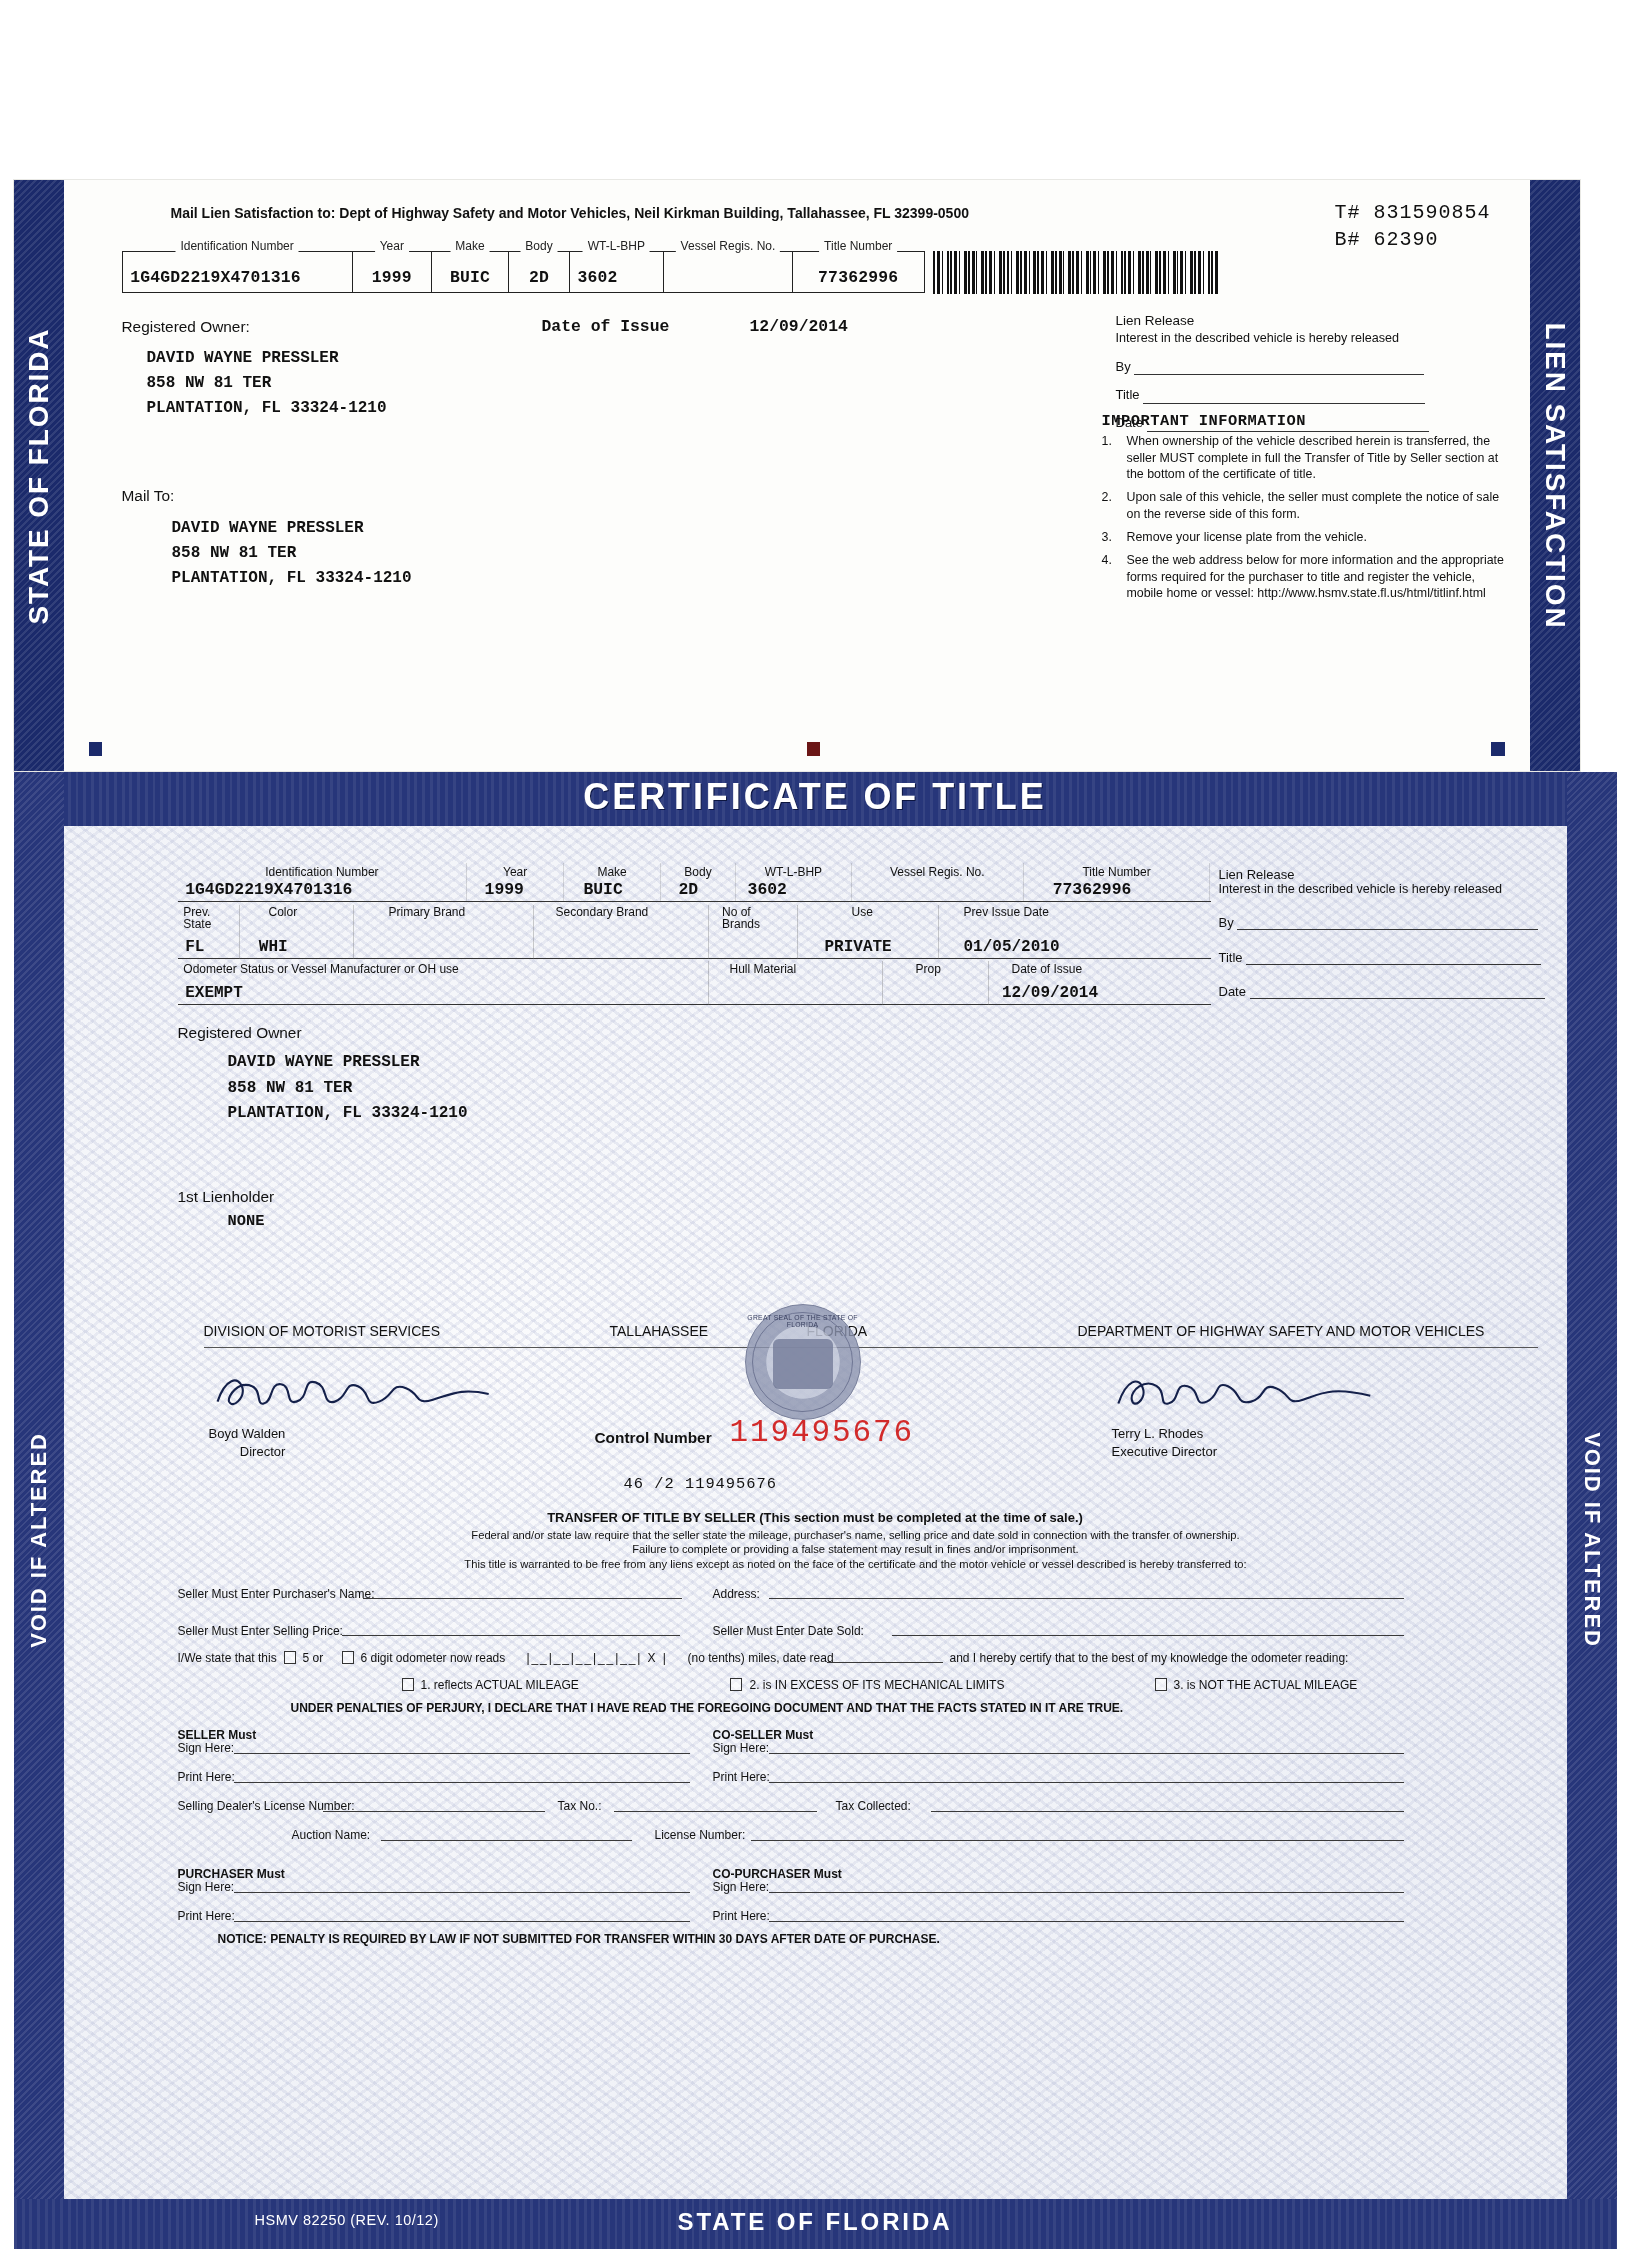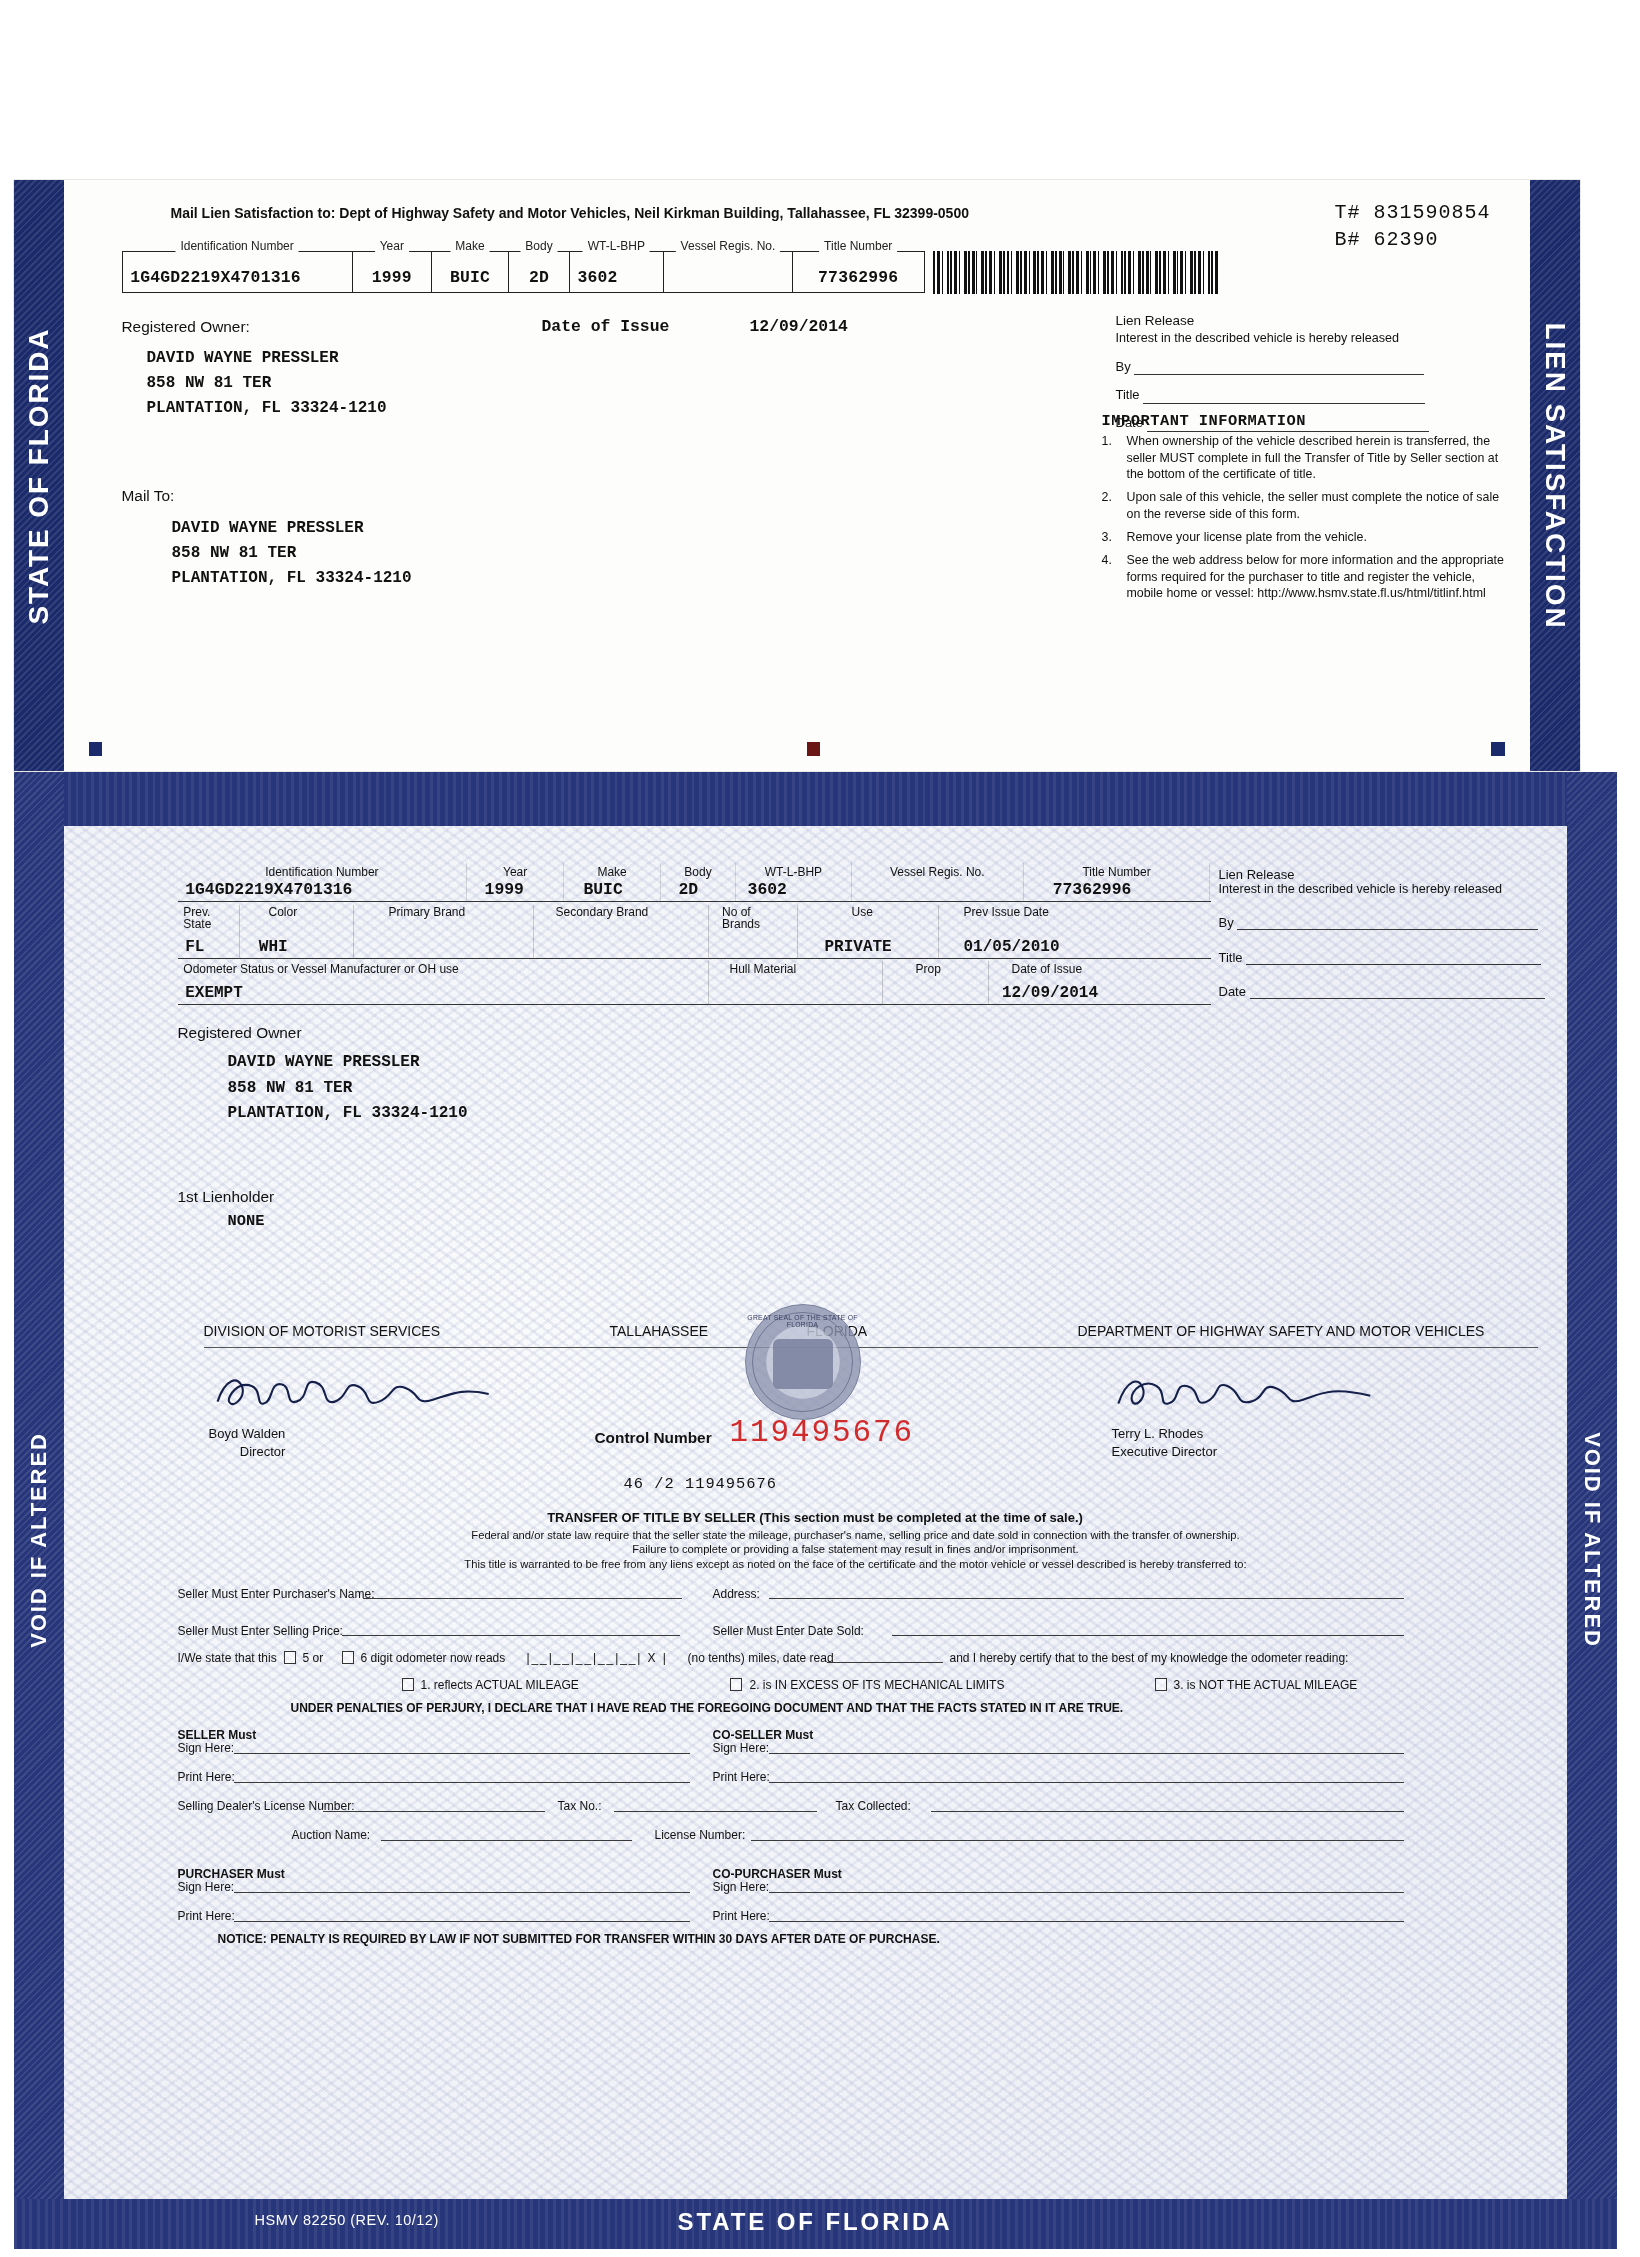--- a/index.html
+++ b/index.html
@@ -348,20 +348,21 @@
       <div class="corner" style="left:743px; bottom:15.4px; background:#6b1616;"></div>
       <div class="corner" style="right:25px; bottom:15.4px;"></div>
     </div>
   </div>
 
   <div class="cert">
     <div class="cert-guilloche"></div>
     <div class="cert-border"></div>
 
     <div class="cert-top"></div>
+    <div class="cert-title">CERTIFICATE OF TITLE</div>
 
     <div class="cert-band-left">
       <span class="void-text">VOID IF ALTERED</span>
     </div>
     <div class="cert-band-right">
       <span class="void-text">VOID IF ALTERED</span>
     </div>
 
     <div class="cert-bottom">
       <div class="hsmv">HSMV 82250 (REV. 10/12)</div>

